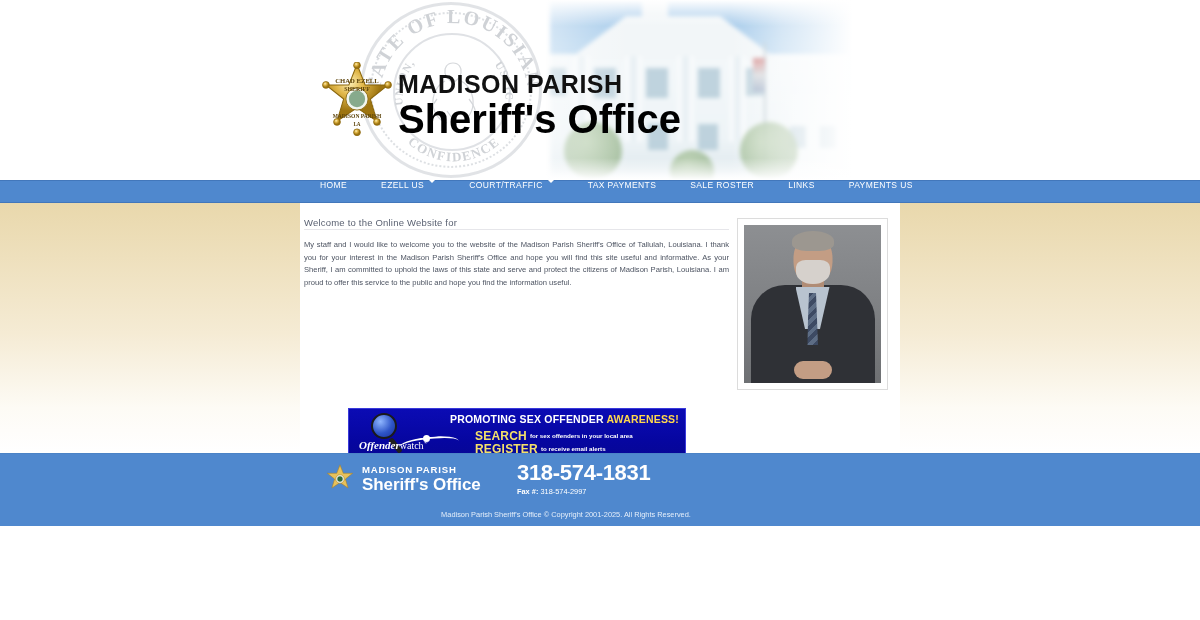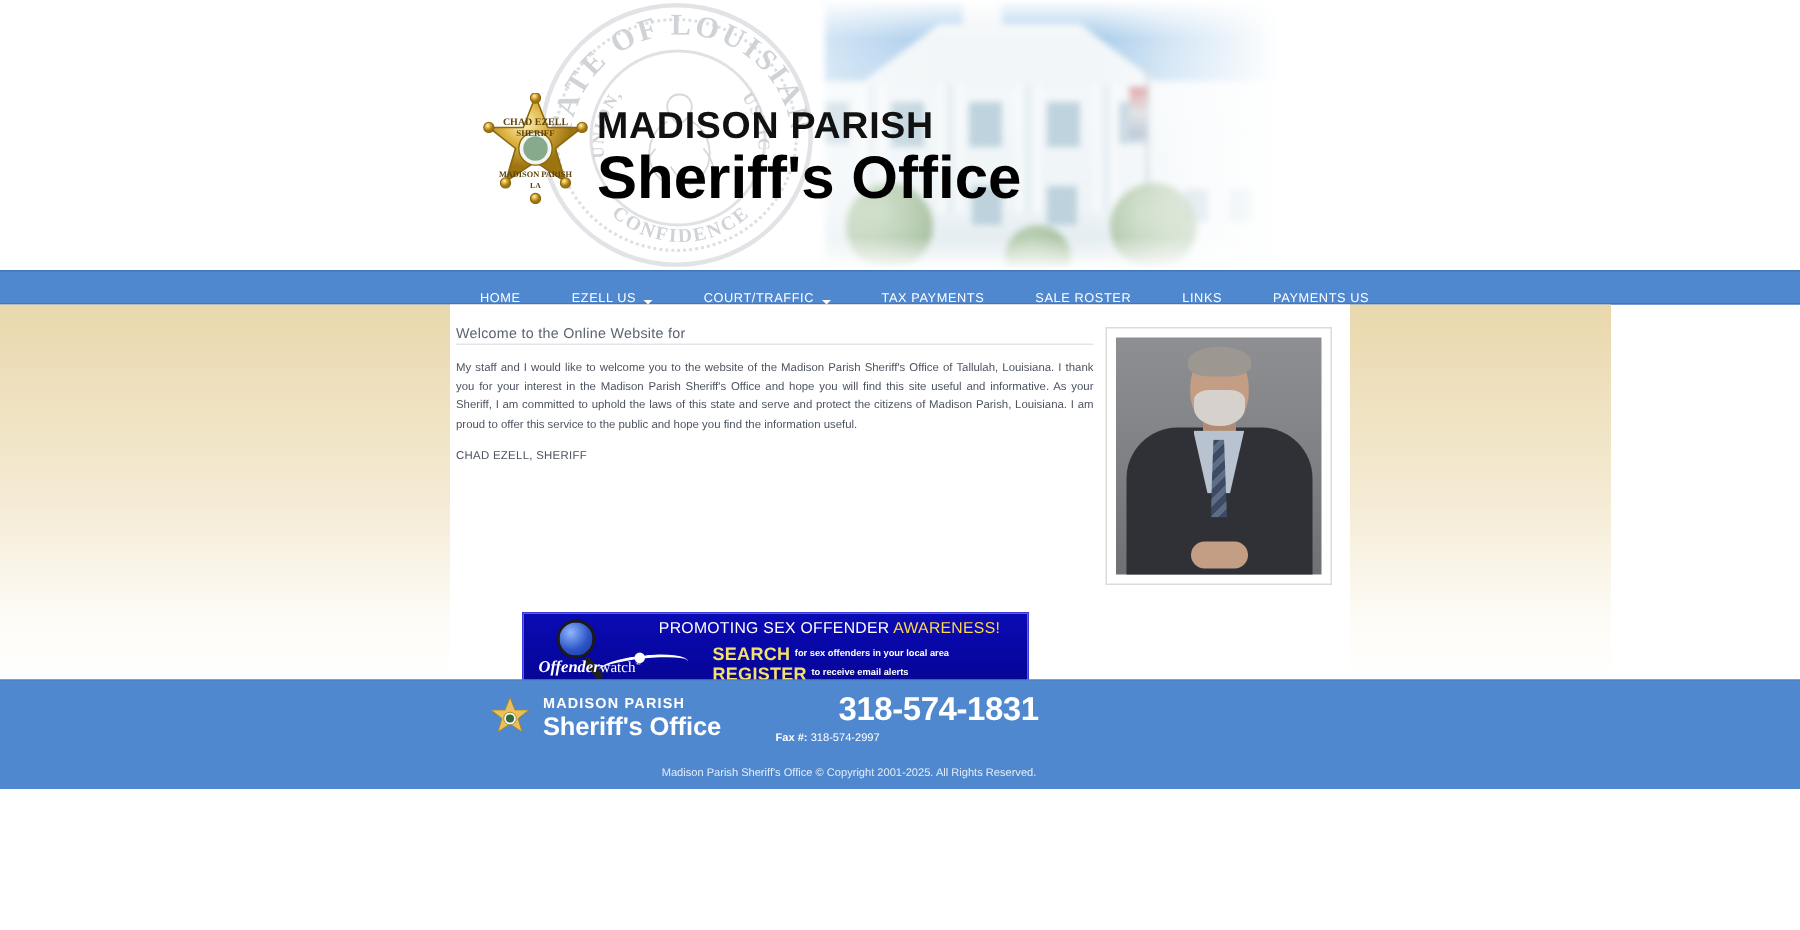--- a/index.html
+++ b/index.html
@@ -174,37 +174,37 @@
     align-items: center;
     padding-left: 303px;
   }
   .nav-item {
     color: #ffffff;
     font-size: 8.5px;
     letter-spacing: .4px;
     padding: 0 17px;
     height: 23px;
     display: flex;
-    align-items: flex-end;
+    align-items: flex-start;
     gap: 5px;
     cursor: pointer;
     white-space: nowrap;
   }
   .caret {
     width: 0; height: 0;
     border-left: 3px solid transparent;
     border-right: 3px solid transparent;
     border-top: 3px solid #ffffff;
     display: inline-block;
   }
 
   
   .page-bg {
     position: relative;
-    width: 1074px;
+    width: 1200px;
     height: 250px;
     background: linear-gradient(180deg, #e9d8ac 0%, #eee0bd 22%, #f5ebd4 52%, #fdfbf5 82%, #ffffff 100%);
   }
   .content-shell {
     position: absolute;
     left: 300px; top: 0;
     width: 600px;
     min-height: 250px;
     background: #ffffff;
   }
@@ -333,23 +333,23 @@
     border: 1px solid #3a3adb;
     position: relative;
     display: block;
     cursor: pointer;
     overflow: hidden;
   }
   .ow-head {
     position: absolute;
     left: 78px; top: 4px;
     width: 252px;
-    text-align: center;
+    text-align: right;
     font-size: 10.5px;
-    font-weight: normal;
+    font-weight: bold;
     color: #ffffff;
     letter-spacing: .2px;
     white-space: nowrap;
   }
   .ow-head .amp { color: #ffd84d; }
   .ow-rows {
     position: absolute;
     left: 126px; top: 20px;
   }
   .ow-row { height: 13px; display: flex; align-items: center; white-space: nowrap; }
@@ -459,21 +459,20 @@
     width: 180px;
   }
   .f-addr .b { font-weight: bold; }
   .f-phone-wrap { padding-left: 2px; }
   .f-phone {
     font-size: 22px;
     font-weight: bold;
     color: #ffffff;
     letter-spacing: -.3px;
     line-height: 1;
-    margin-left: 42px;
   }
   .f-fax {
     font-size: 7.4px;
     color: #ffffff;
     margin-top: 3px;
   }
   .f-fax .b { font-weight: bold; }
   .copyright {
     position: absolute;
     left: 0; bottom: 7px;
@@ -616,21 +615,20 @@
   </nav>
 
 <div class="page-bg">
   <div class="content-shell">
 
     <div class="content-inner">
       <div class="col-left">
         <p class="welcome-small">Welcome to the Online Website for</p>
         <div class="divider"></div>
         <p class="para">My staff and I would like to welcome you to the website of the Madison Parish Sheriff's Office of Tallulah, Louisiana. I thank you for your interest in the Madison Parish Sheriff's Office and hope you will find this site useful and informative. As your Sheriff, I am committed to uphold the laws of this state and serve and protect the citizens of Madison Parish, Louisiana. I am proud to offer this service to the public and hope you find the information useful.</p>
-        <p class="signature">CHAD EZELL, SHERIFF</p>
       </div>
 
       <div class="col-right">
         <div class="photo-frame">
           <div class="sheriff-photo">
             <div class="sp-suit"></div>
             <div class="sp-neck"></div>
             <div class="sp-head"></div>
             <div class="sp-hair"></div>
             <div class="sp-beard"></div>

